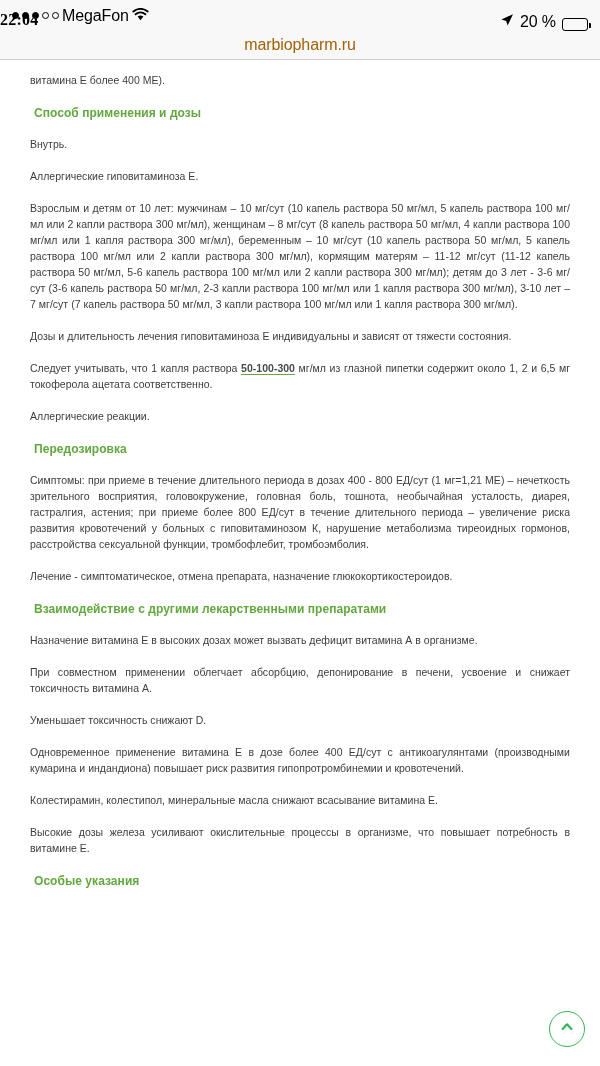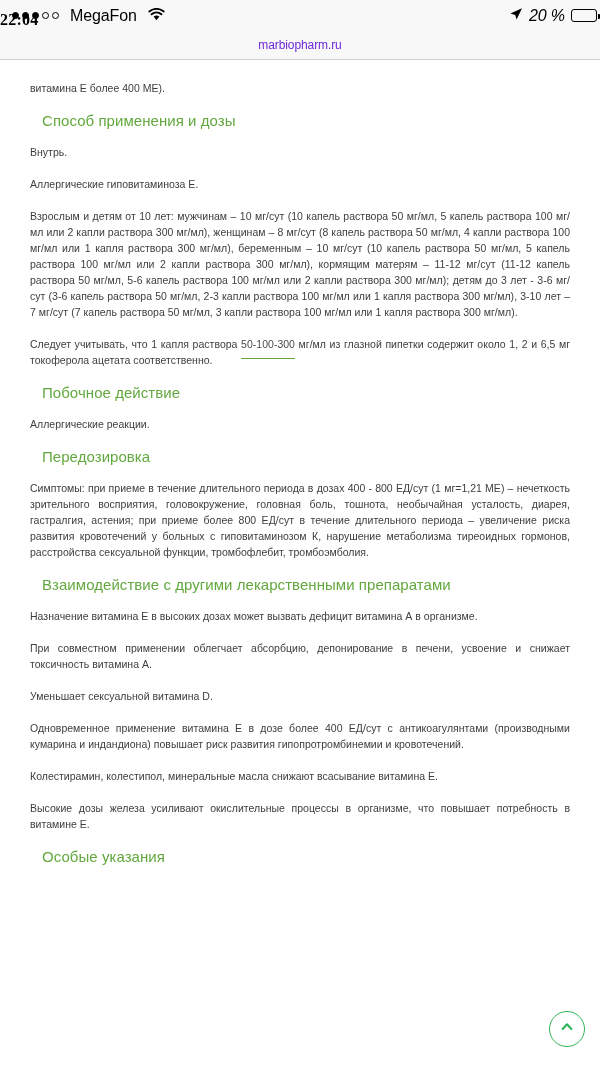--- a/index.html
+++ b/index.html
@@ -31,21 +31,21 @@
     position: relative;
     height: 31px;
     width: 100%;
   }
   #status-left {
     position: absolute;
     left: 12px; top: 0;
     height: 31px;
     display: flex;
     align-items: center;
-    gap: 11px;
+    gap: 3px;
   }
   .signal-dots {
     display: flex;
     align-items: center;
     gap: 3px;
   }
   .dot {
     width: 7px; height: 7px;
     border-radius: 50%;
     border: 1.1px solid #000;
@@ -70,26 +70,25 @@
   }
   #clock-label {
     font-size: 16px;
     font-weight: bold;
     color: #000;
     letter-spacing: 0.2px;
   }
 
   #status-right {
     position: absolute;
-    right: 3px; top: 0;
-    height: 31px;
-    display: flex;
-    align-items: center;
+    right: 12px; top: 0;
+    height: 31px;
+    display: flex;
+    align-items: flex-end;
     gap: 6px;
-    font-style: italic;
   }
   #battery-percent {
     font-size: 16px;
     color: #000;
     letter-spacing: -0.1px;
   }
   .battery {
     position: relative;
     width: 26px; height: 13px;
     border: 1.3px solid #000;
@@ -111,60 +110,61 @@
   }
 
   
   #url-bar {
     height: 28px;
     display: flex;
     align-items: center;
     justify-content: center;
   }
   #url-text {
-    font-size: 12px;
-    color: #6d28d9;
+    font-size: 16px;
+    color: #a16207;
     letter-spacing: -0.1px;
   }
 
   
   #page-content {
     position: absolute;
     top: 60px; left: 0;
     width: 600px;
     height: 1006px;
     background: #ffffff;
     padding: 0 30px;
     overflow: hidden;
   }
   .doc {
     padding-top: 8px;
   }
   h2.section-heading {
     color: #62a83e;
-    font-size: 15px;
-    font-weight: normal;
+    font-size: 12px;
+    font-weight: bold;
     line-height: 14px;
-    margin: 18px 0 0 12px;
+    margin: 18px 0 0 4px;
     letter-spacing: 0.05px;
   }
   p.para {
     font-size: 10.5px;
     line-height: 16px;
     color: #3d3d3d;
     margin: 16px 0 0 0;
     text-align: justify;
     letter-spacing: 0.02px;
   }
-  p.para.first { margin-top: 12px; }
+  p.para.first { margin-top: 4px; }
   a.inline-link {
     color: #4a4a4a;
     text-decoration: none;
     border-bottom: 1px solid #62a83e;
-    padding-bottom: 8px;
+    padding-bottom: 0px;
+    font-weight: bold;
   }
 
   
   #scroll-top-button {
     position: absolute;
     right: 15px;
     bottom: 19px;
     width: 36px; height: 36px;
     border-radius: 50%;
     border: 1.6px solid #2fb457;
@@ -225,29 +225,30 @@
 
 </div>
 
 <div id="page-content">
   <div class="doc" id="doc-body">
       <p class="para first">витамина Е более 400 МЕ).</p>
       <h2 class="section-heading">Способ применения и дозы</h2>
       <p class="para">Внутрь.</p>
       <p class="para">Аллергические  гиповитаминоза  Е.</p>
       <p class="para">Взрослым и детям от  10 лет: мужчинам – 10 мг/сут   (10 капель раствора 50 мг/мл, 5 капель раствора 100 мг/мл или 2 капли раствора 300 мг/мл),    женщинам – 8 мг/сут (8 капель раствора 50 мг/мл, 4 капли раствора 100 мг/мл или 1 капля раствора 300 мг/мл), беременным – 10 мг/сут (10 капель раствора 50 мг/мл, 5 капель раствора 100 мг/мл или 2 капли раствора 300 мг/мл),  кормящим матерям – 11-12 мг/сут (11-12  капель   раствора 50 мг/мл, 5-6 капель раствора 100 мг/мл или  2  капли  раствора 300 мг/мл); детям  до 3  лет - 3-6 мг/сут (3-6 капель раствора 50 мг/мл, 2-3 капли   раствора 100 мг/мл или 1 капля раствора 300 мг/мл), 3-10 лет – 7 мг/сут (7 капель раствора 50 мг/мл, 3 капли раствора 100 мг/мл или 1 капля раствора 300 мг/мл).</p>
+      <p class="para">Дозы и длительность лечения гиповитаминоза Е индивидуальны и зависят от тяжести состояния.</p>
       <p class="para"><span>Следует учитывать, что 1 капля раствора </span><a class="inline-link">50-100-300</a><span> мг/мл   из глазной пипетки содержит около 1, 2 и 6,5 мг токоферола ацетата соответственно.</span></p>
-      <h2 class="section-heading">Побочное действие</h2>
       <p class="para">Аллергические реакции.</p>
       <h2 class="section-heading">Передозировка</h2>
       <p class="para">Симптомы: при приеме в течение длительного периода в дозах 400 - 800 ЕД/сут (1 мг=1,21 МЕ) – нечеткость зрительного восприятия, головокружение, головная боль, тошнота, необычайная усталость, диарея, гастралгия, астения; при приеме более 800 ЕД/сут в течение длительного периода – увеличение риска развития кровотечений у больных с гиповитаминозом К, нарушение метаболизма тиреоидных гормонов, расстройства сексуальной функции, тромбофлебит, тромбоэмболия.</p>
+      <p class="para">Лечение - симптоматическое, отмена препарата, назначение глюкокортикостероидов.</p>
       <h2 class="section-heading">Взаимодействие с другими лекарственными препаратами</h2>
       <p class="para">Назначение витамина Е в высоких дозах может вызвать дефицит витамина А в организме.</p>
       <p class="para">При совместном применении облегчает абсорбцию, депонирование в печени, усвоение и снижает токсичность витамина А.</p>
-      <p class="para">Уменьшает сексуальной витамина D.</p>
+      <p class="para">Уменьшает токсичность снижают D.</p>
       <p class="para">Одновременное применение витамина Е в дозе более 400 ЕД/сут с антикоагулянтами (производными кумарина и индандиона) повышает риск развития гипопротромбинемии и кровотечений.</p>
       <p class="para">Колестирамин, колестипол, минеральные масла снижают всасывание витамина Е.</p>
       <p class="para">Высокие дозы железа усиливают окислительные процессы в организме, что повышает потребность в витамине Е.</p>
       <h2 class="section-heading">Особые указания</h2>
     </div>
 </div>
 
 <div id="scroll-top-button">
   <span>
     <svg width="16" height="16" viewBox="0 0 16 16">

